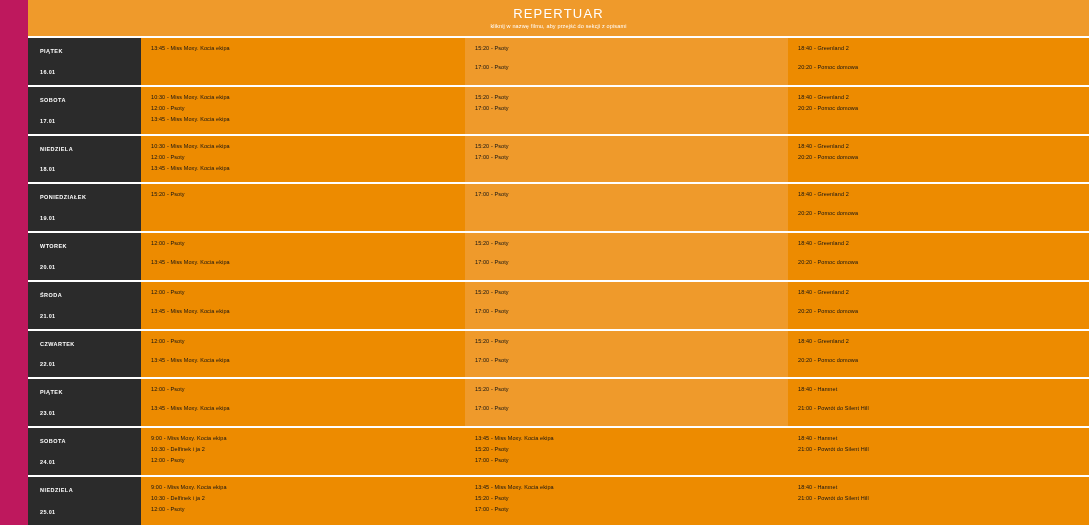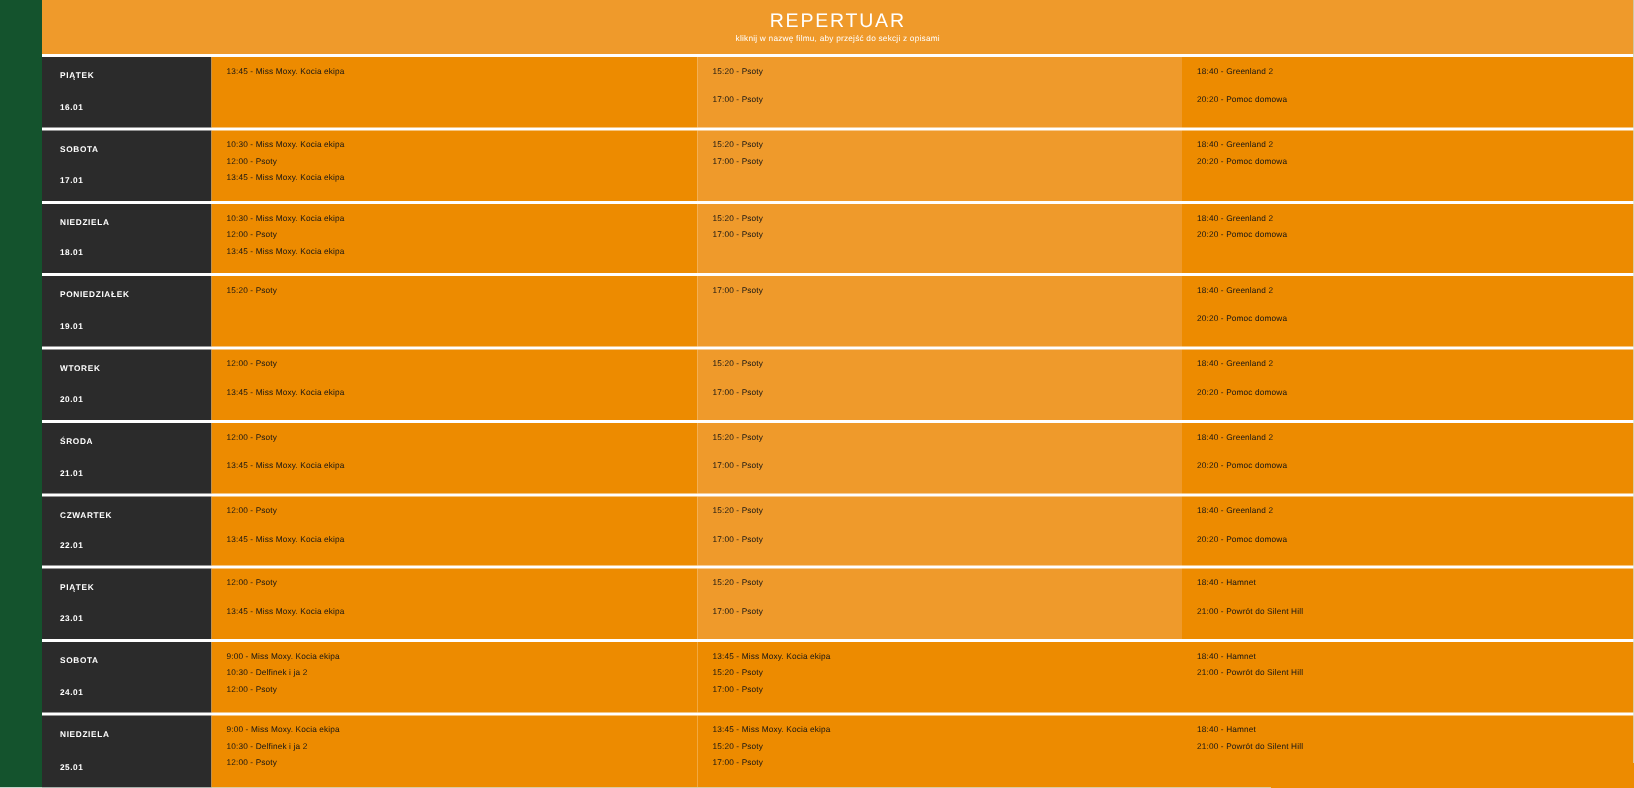--- a/index.html
+++ b/index.html
@@ -10,21 +10,21 @@
     overflow: hidden;
     background: #ffffff;
     font-family: "Liberation Sans", sans-serif;
   }
 
   .page {
     width: 1089px;
     height: 525px;
     display: flex;
     flex-direction: column;
-    background: #14532d;
+    background: #be185d;
     padding-left: 28px;
   }
 
   
   .header {
     background: #EF9A2B;
     height: 38px;
     flex: 0 0 38px;
     display: flex;
     flex-direction: column;

